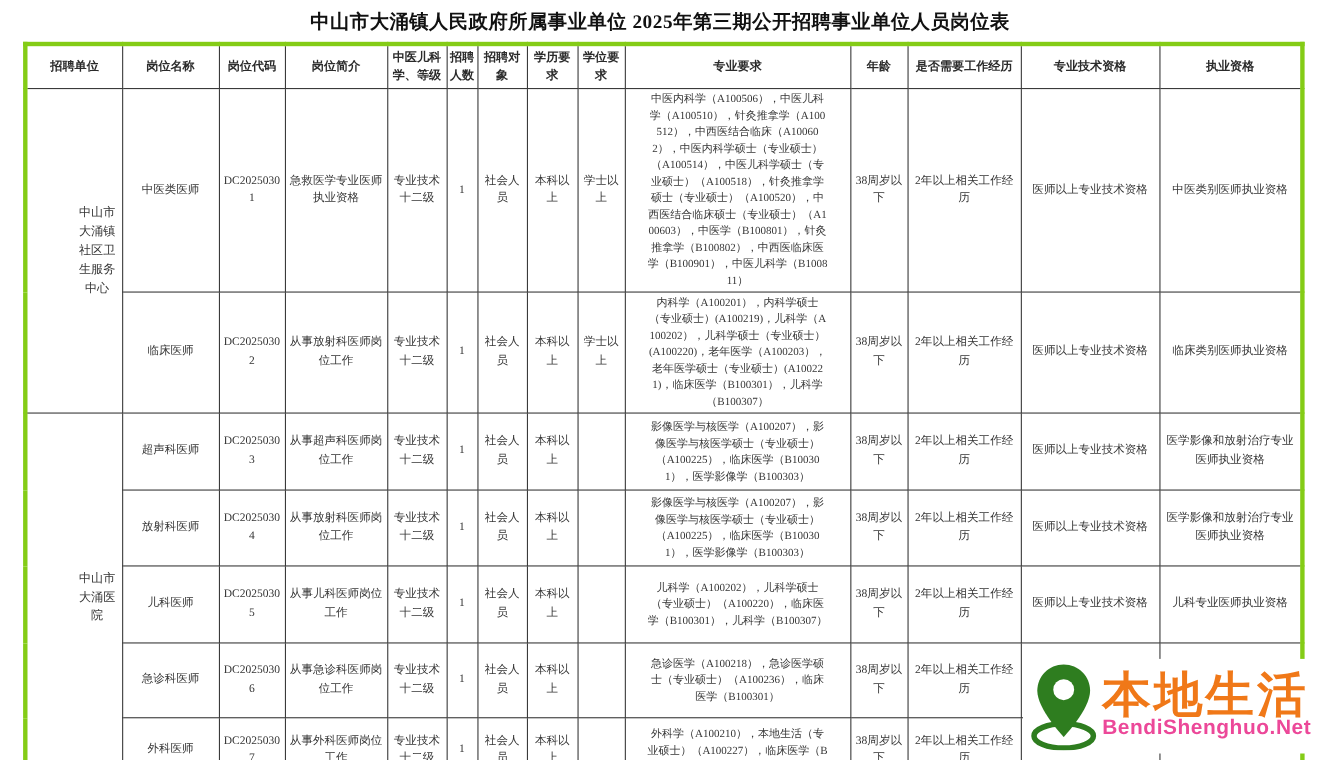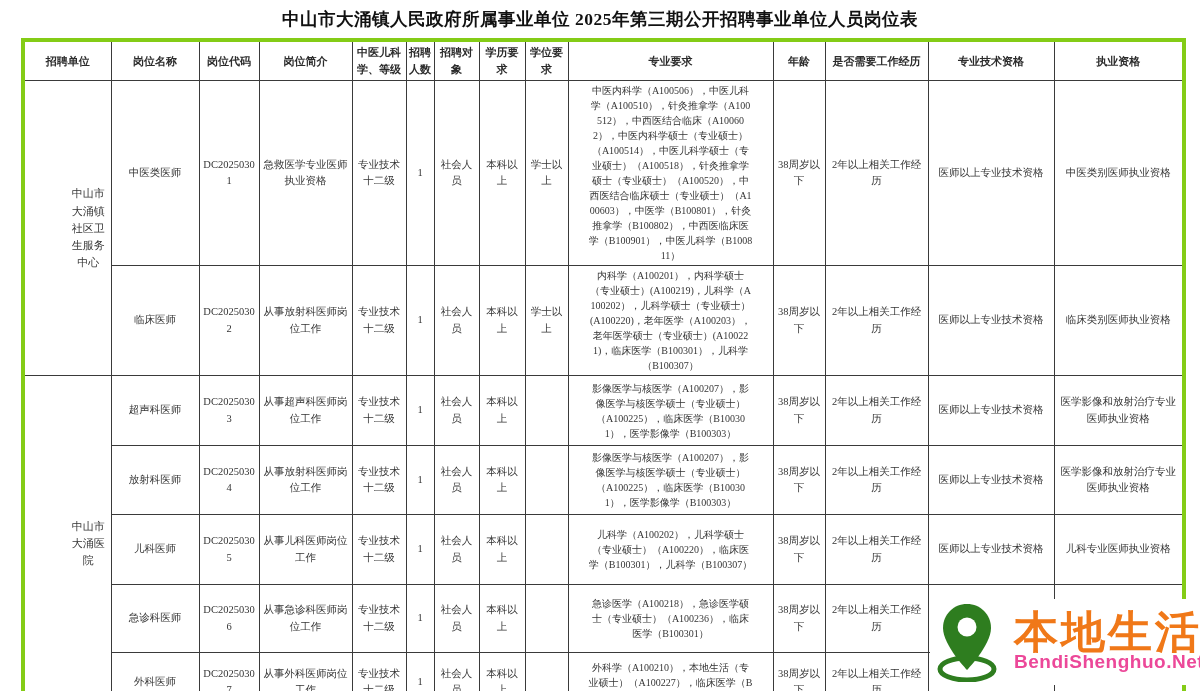--- a/index.html
+++ b/index.html
@@ -51,21 +51,21 @@
   tr.row-4 { height:70px; }
   tr.row-5 { height:68px; }
   tr.row-6 { height:61px; }
   .watermark {
     position:absolute;
     right:5px; bottom:6px;
     width:265px; height:86px;
     background:#ffffff;
     display:flex;
     align-items:center;
-    gap:16px;
+    gap:4px;
     padding-left:6px;
   }
   .wm-pin { flex:0 0 auto; }
   .wm-text { display:flex; flex-direction:column; align-items:flex-start; }
   .wm-cn {
     font-family:"Liberation Sans","DejaVu Sans",sans-serif;
     font-weight:bold;
     font-size:44px;
     line-height:0.95;
     letter-spacing:3px;

